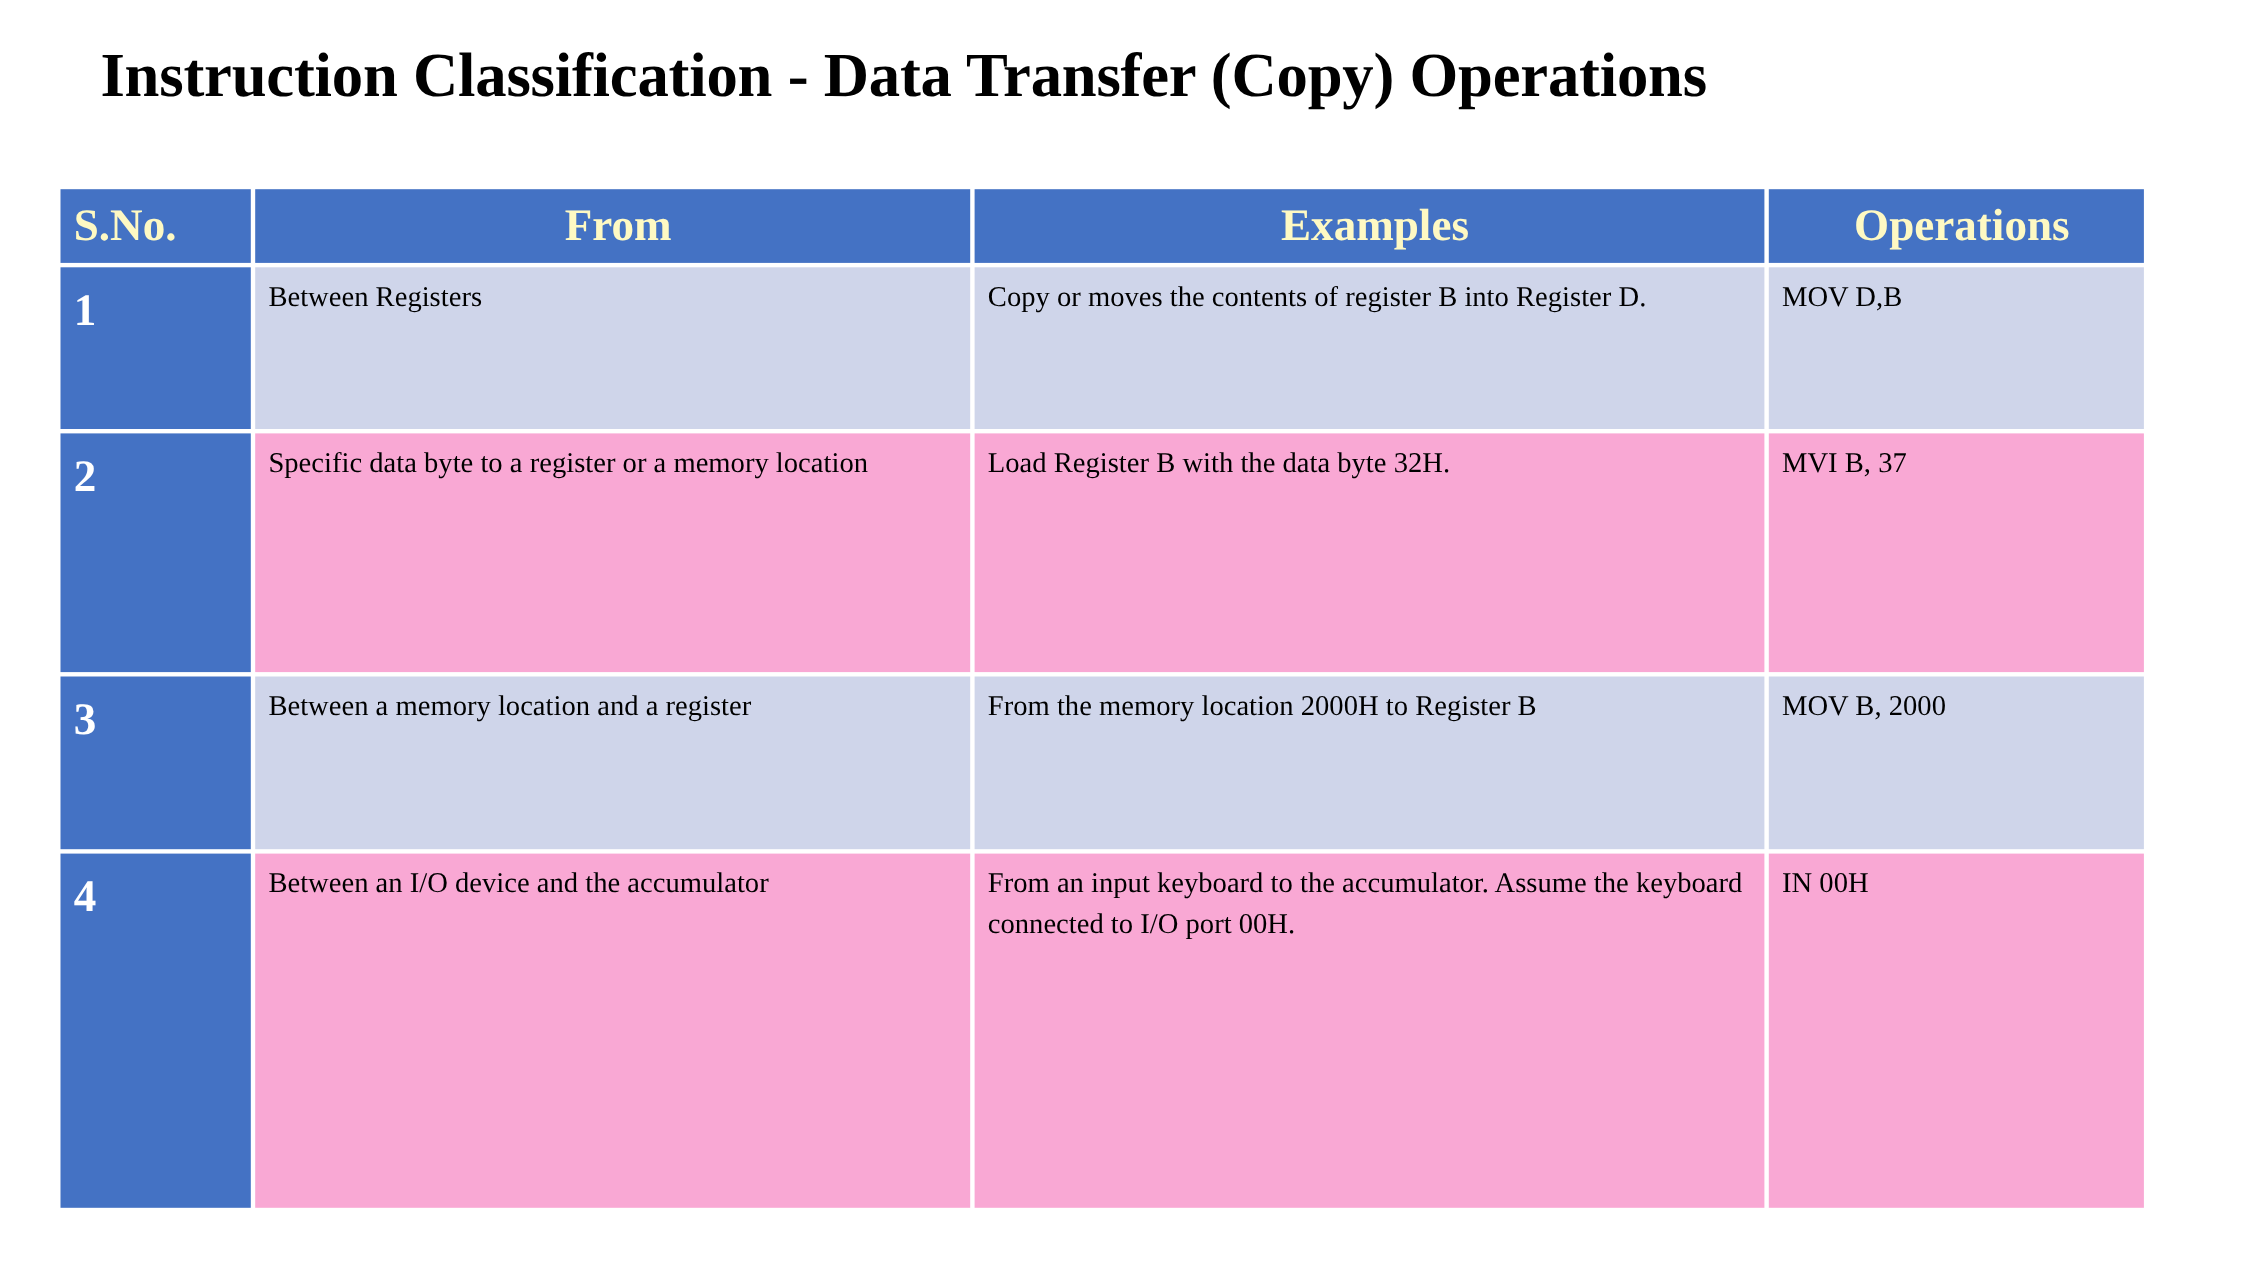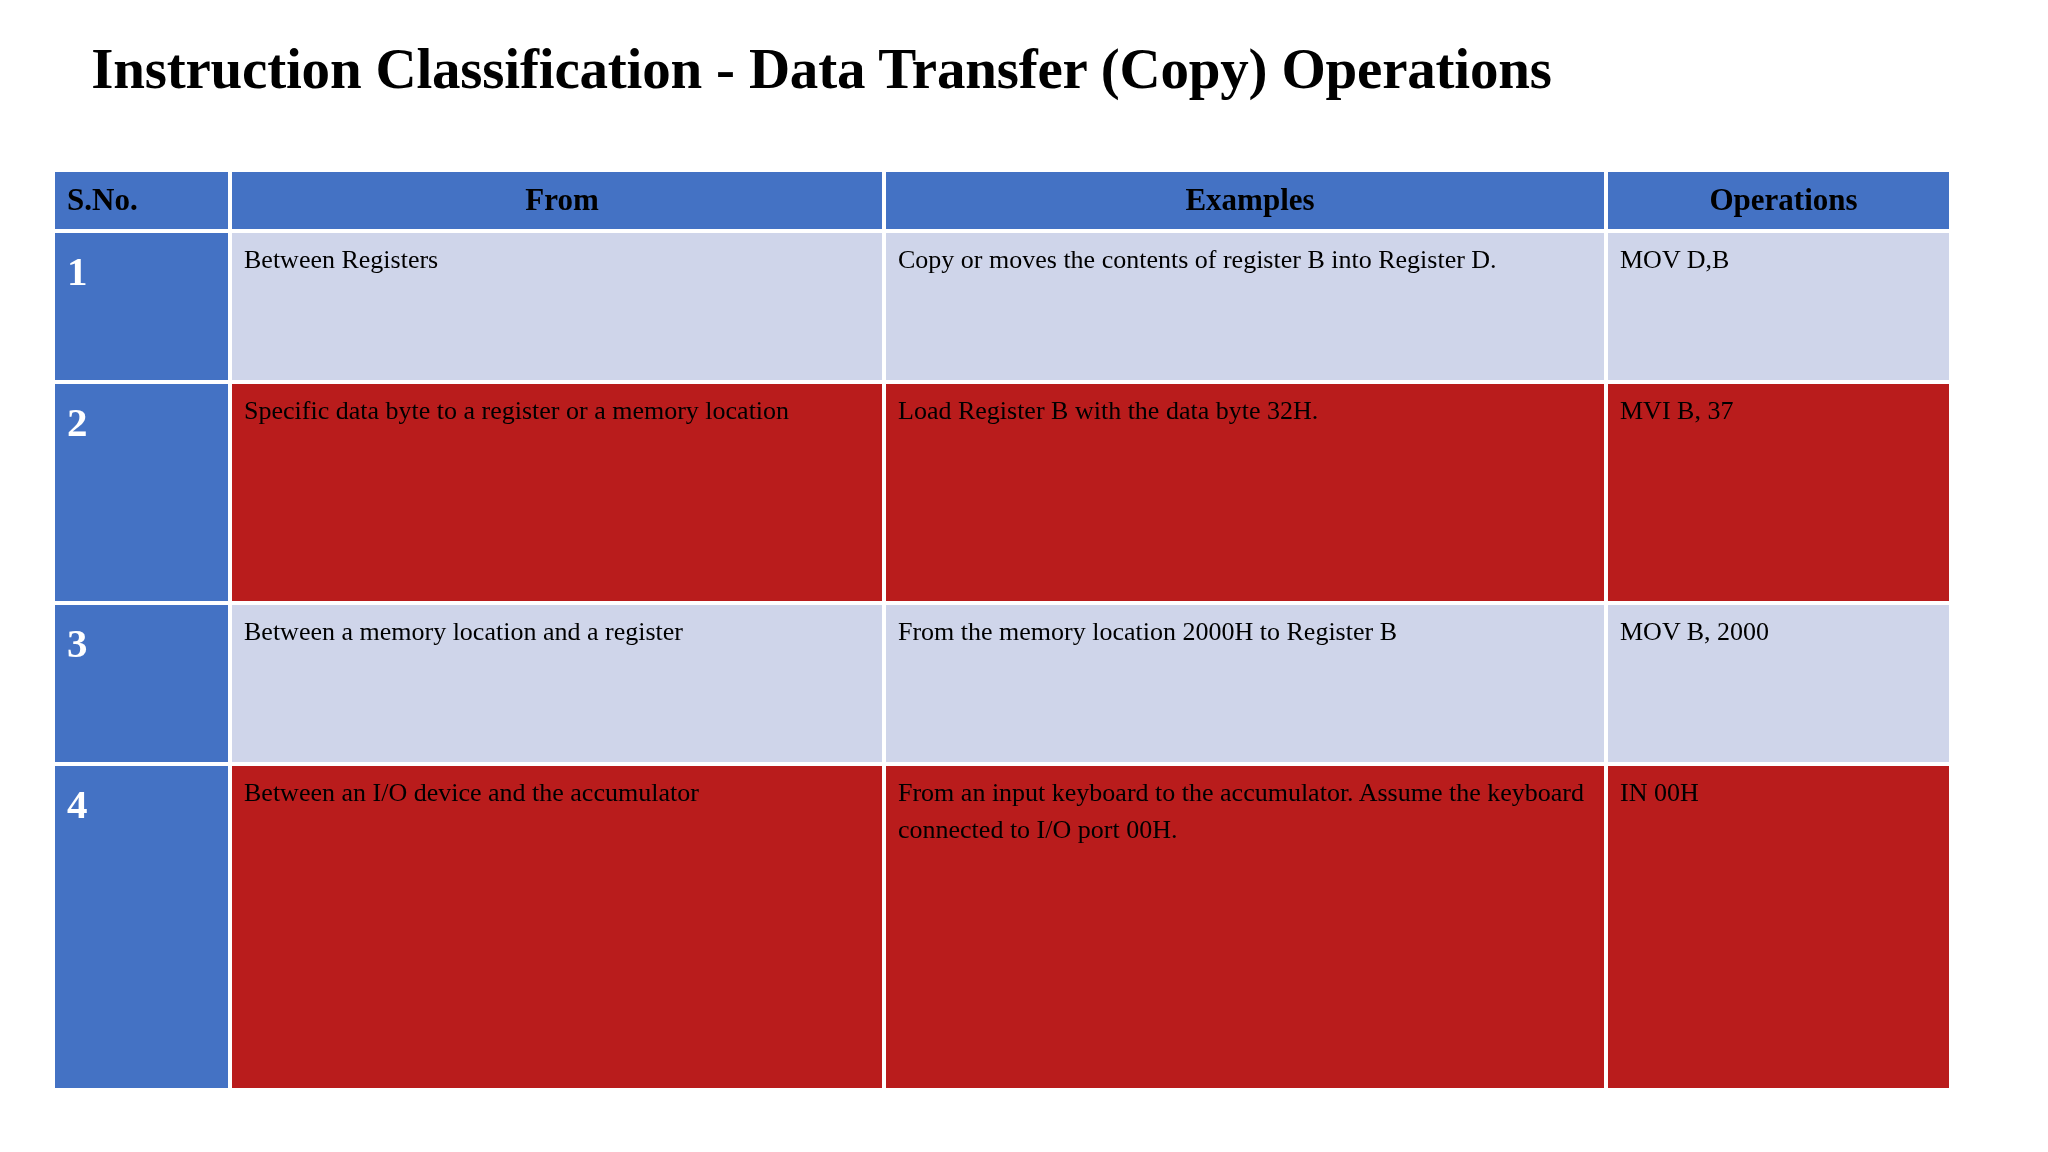--- a/index.html
+++ b/index.html
@@ -55,24 +55,24 @@
   }
 
   
   col.c-sno   { width: 173px; }
   col.c-type  { width: 650px; }
   col.c-ex    { width: 718px; }
   col.c-mn    { width: 341px; }
 
   thead th {
     background: #4472C4;
-    color: #000000;
+    color: #fef9c3;
     font-family: "Liberation Serif", "DejaVu Serif", serif;
     font-weight: bold;
-    font-size: 31px;
+    font-size: 41px;
     line-height: 1.0;
     padding: 12px 10px 14px 20px;
     height: 42px;
     vertical-align: middle;
     text-align: center;
     box-sizing: border-box;
   }
   thead th.th-sno {
     text-align: left;
     padding-left: 12px;
@@ -82,21 +82,21 @@
     font-family: "Liberation Serif", "DejaVu Serif", serif;
     font-size: 26px;
     line-height: 1.42;
     color: #000000;
     vertical-align: top;
     padding: 9px 12px 10px 12px;
     box-sizing: border-box;
   }
 
   tbody tr.band-dark td { background: #CFD5EA; }
-  tbody tr.band-light td { background: #b91c1c; }
+  tbody tr.band-light td { background: #f9a8d4; }
 
   tbody td.cell-sno {
     background: #4472C4 !important;
     color: #ffffff;
     font-weight: bold;
     font-size: 41px;
     padding-left: 12px;
   }
 
   

